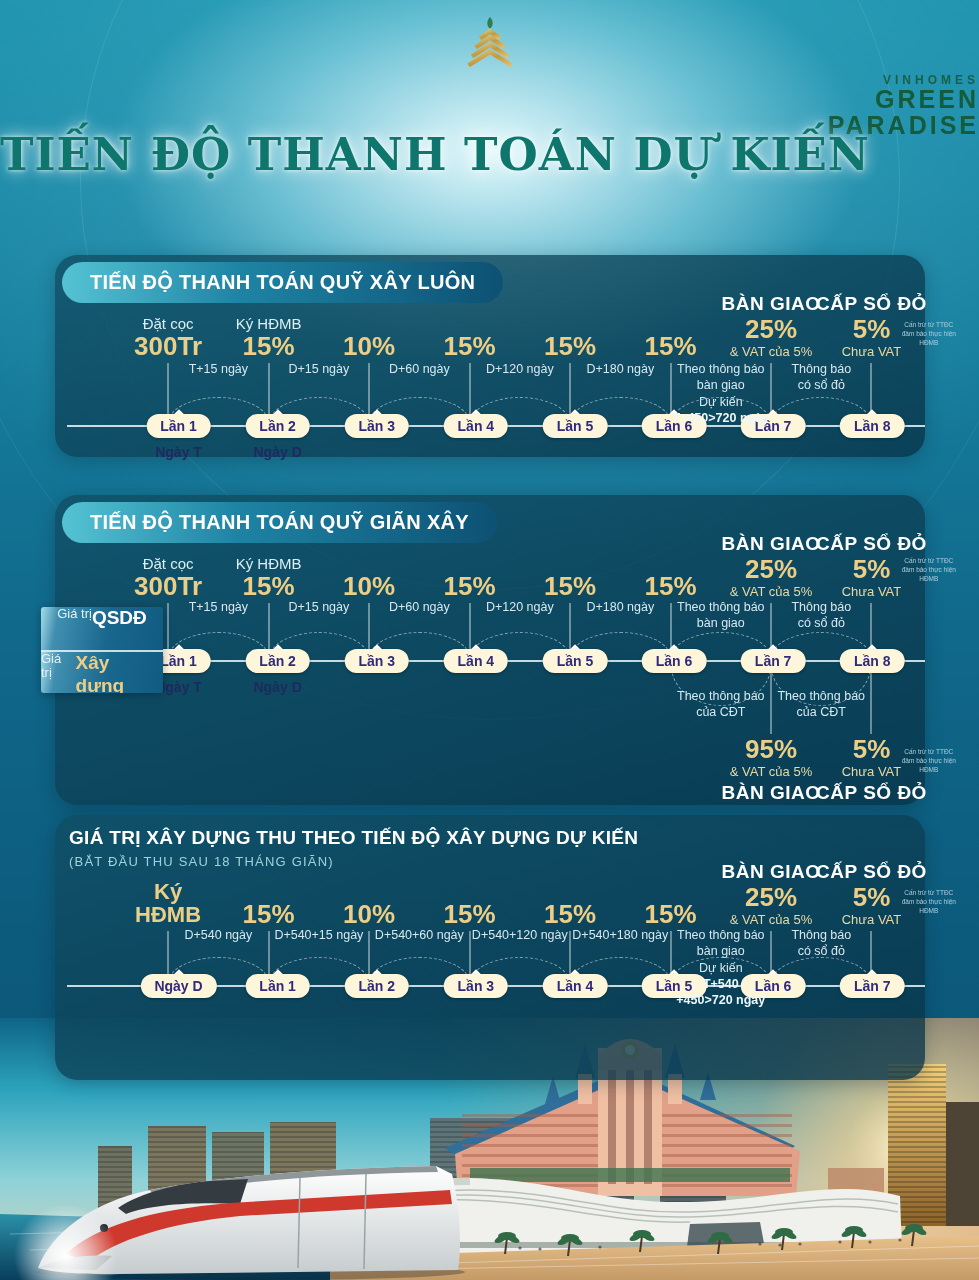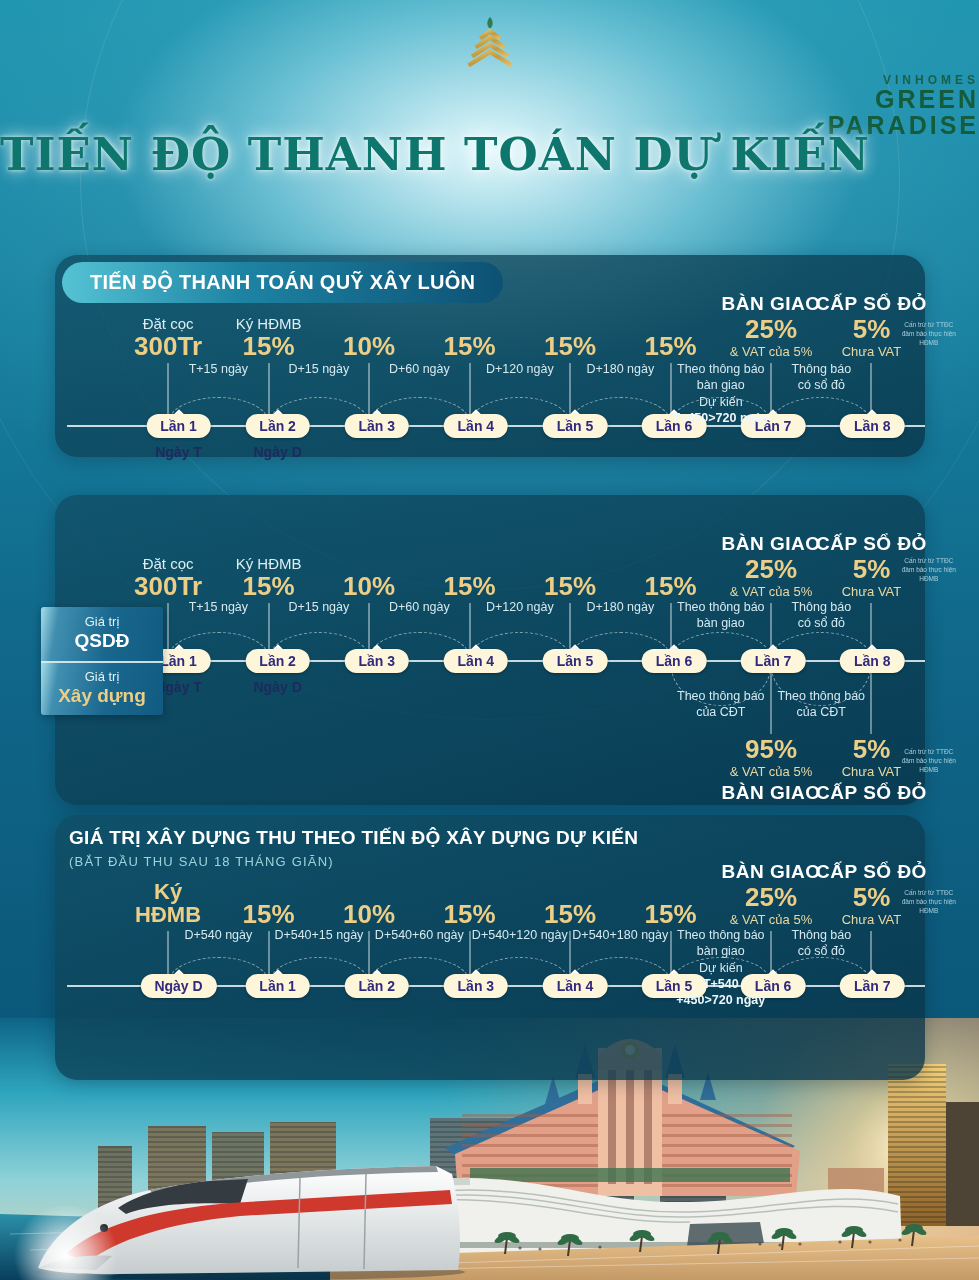--- a/index.html
+++ b/index.html
@@ -65,21 +65,21 @@
 
 .axis{position:absolute;left:12px;right:0;height:0;border-top:2px solid rgba(233,244,248,.85)}
 .p1 .axis{top:170px}.p2 .axis{top:165px}.p3 .axis{top:170px}
 .dia{position:absolute;top:-16px;width:9px;height:9px;background:#fff;transform:translateX(-50%) rotate(45deg);box-shadow:0 0 3px rgba(0,0,0,.35)}
 .pill{position:absolute;top:-13px;transform:translateX(-50%);background:#fdf6da;color:#312a7d;font-weight:bold;font-size:14px;
  padding:4px 14px;border-radius:14px;white-space:nowrap;box-shadow:0 1px 3px rgba(0,0,0,.35);z-index:2}
 .psub{position:absolute;top:17px;transform:translateX(-50%);color:#1e2a5e;font-weight:bold;font-size:14px;white-space:nowrap}
 
 
 .sbadge{position:absolute;left:-14px;top:112px;width:122px;z-index:4;border-radius:3px;overflow:hidden;box-shadow:0 2px 8px rgba(0,10,20,.3)}
-.scell{height:54px;display:flex;flex-direction:column;justify-content:center;align-items:center;
+.scell{height:43px;display:flex;flex-direction:row;justify-content:center;
  background:linear-gradient(100deg,#a6dde9 0%,#418fb0 14%,#19678e 55%,#115b82 100%)}
 .scell+.scell{border-top:2px solid rgba(233,244,248,.85)}
 .s1{font-size:13px;color:#e3f2f6;line-height:1.1}
 .s2{font-size:19px;font-weight:bold;color:#fff;line-height:1.2}
 .s2.gold{color:#ecce86}
 .tlb{position:absolute;left:0;right:0;top:167px;height:140px}
 .vlineb{position:absolute;top:2px;height:70px;width:1px;background:rgba(255,255,255,.8);transform:translateX(-50%)}
 .arcb{position:absolute;top:4px;height:40px;width:11.55%;border:1.5px dashed rgba(255,255,255,.5);
  border-top:none;border-radius:0 0 50% 50%/0 0 100% 100%}
 .ivb{position:absolute;top:26px;width:150px;transform:translateX(-50%);text-align:center;color:#d5e9ef;font-size:12.5px;line-height:1.3;z-index:3}
@@ -217,20 +217,21 @@
     <div class="pill c5" data-bind="panel1.milestones.4.pill">Lần 5</div>
     <div class="pill c6" data-bind="panel1.milestones.5.pill">Lần 6</div>
     <div class="pill c7" data-bind="panel1.milestones.6.pill">Lần 7</div>
     <div class="pill c8" data-bind="panel1.milestones.7.pill">Lần 8</div>
     <div class="psub c1" data-bind="panel1.milestones.0.sub">Ngày T</div>
     <div class="psub c2" data-bind="panel1.milestones.1.sub">Ngày D</div>
   </div>
 </section>
 
 <section class="panel p2">
+  <div class="phead" data-bind="panel2.title">TIẾN ĐỘ THANH TOÁN QUỸ GIÃN XÂY</div>
   <div class="sbadge">
     <div class="scell">
         <span class="s1" data-bind="panel2.side_top.l1">Giá trị</span>
         <span class="s2" data-bind="panel2.side_top.l2">QSDĐ</span>
       </div>
     <div class="scell">
         <span class="s1" data-bind="panel2.side_bottom.l1">Giá trị</span>
         <span class="s2 gold" data-bind="panel2.side_bottom.l2">Xây dựng</span>
       </div>
   </div>

